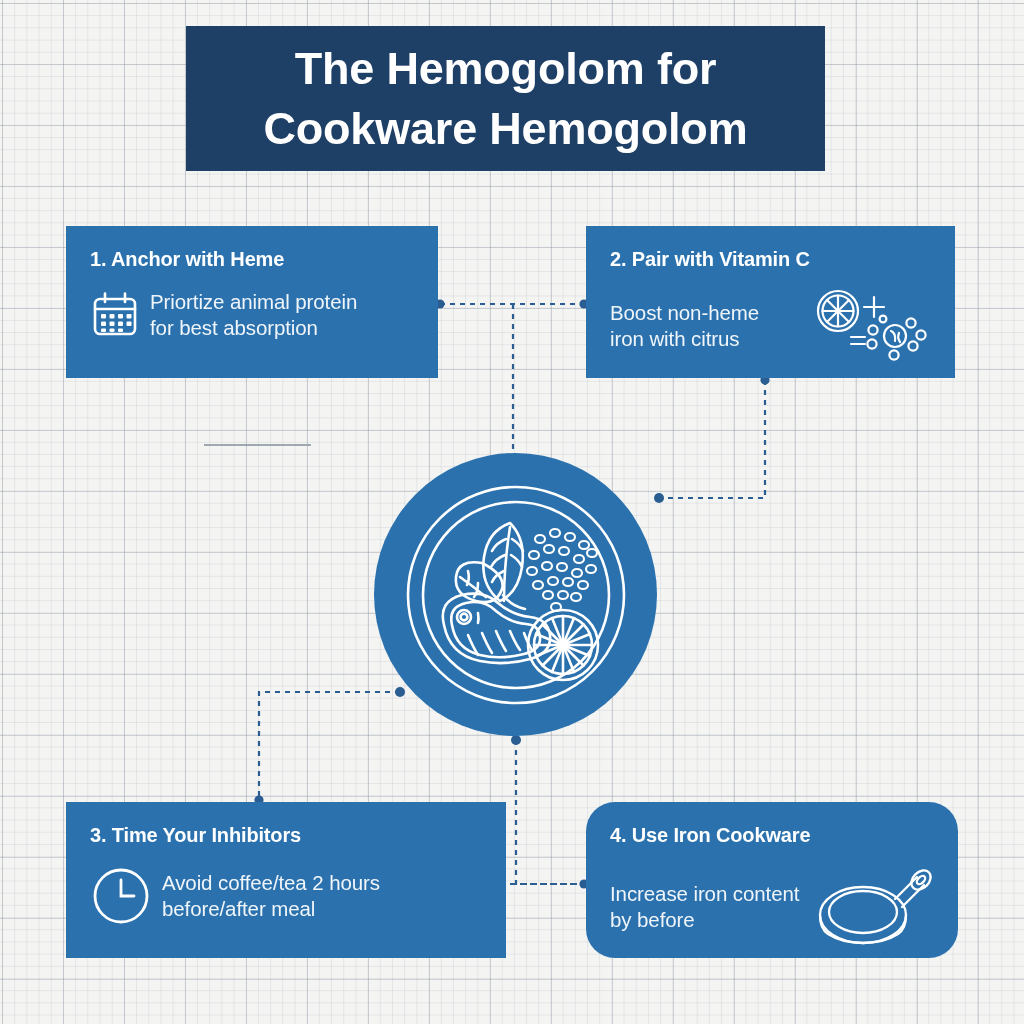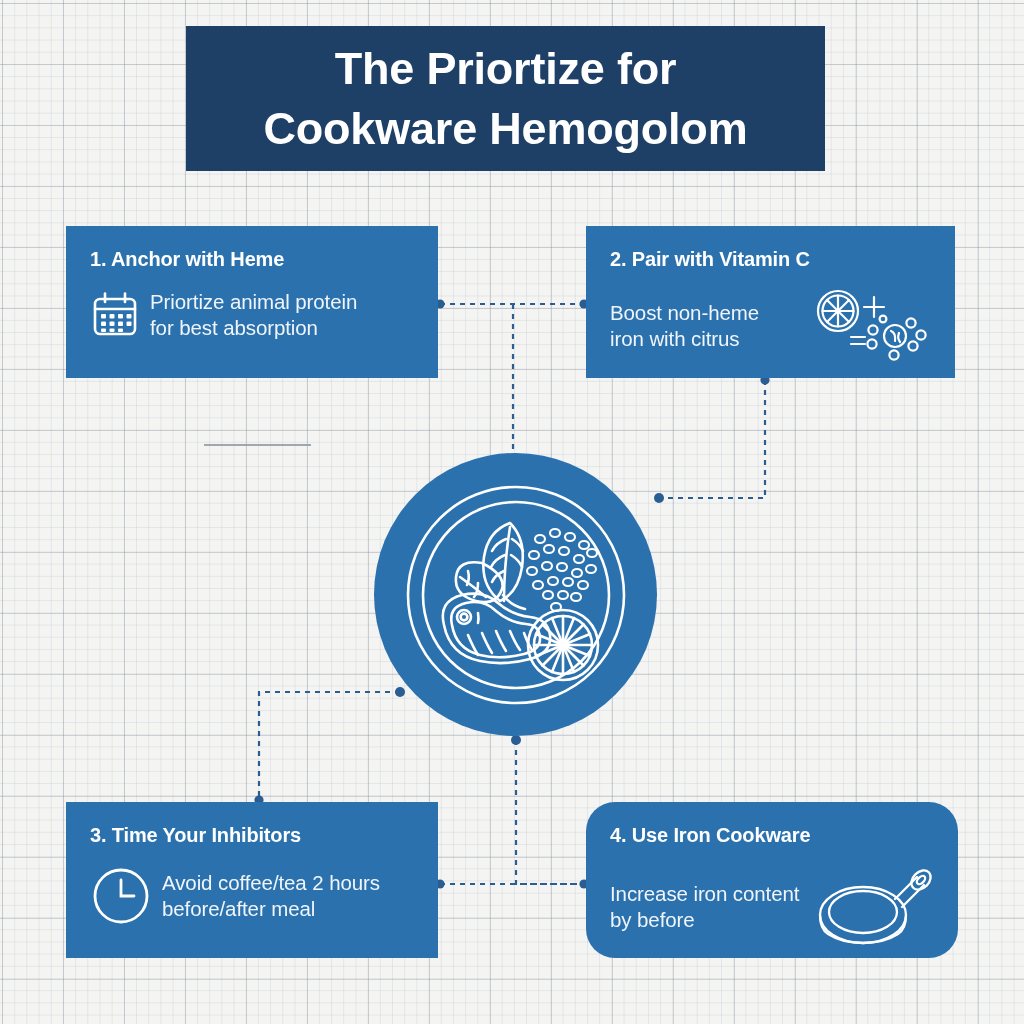--- a/index.html
+++ b/index.html
@@ -96,21 +96,21 @@
     white-space: pre-line;
     letter-spacing: -0.1px;
   }
   .card-icon {
     flex: 0 0 auto;
     display: block;
   }
 
   #card-1 { left: 66px;  top: 226px; width: 372px; height: 152px; }
   #card-2 { left: 586px; top: 226px; width: 369px; height: 152px; }
-  #card-3 { left: 66px;  top: 802px; width: 372px; height: 156px; }
+  #card-3 { left: 66px;  top: 802px; width: 440px; height: 156px; }
   #card-4 { left: 586px; top: 802px; width: 372px; height: 156px; border-radius: 29px; }
 
   #card-2 .card-body,
   #card-4 .card-body { margin-top: 17px; }
 
   
   #center-hub {
     position: absolute;
     left: 374px;
     top: 453px;
@@ -166,21 +166,21 @@
       <circle cx="259" cy="800" r="4.6"></circle>
       <circle cx="516" cy="740" r="5"></circle>
       <circle cx="584" cy="884" r="4.6"></circle>
       <circle cx="440" cy="884" r="4.6"></circle>
     </g>
   </svg>
 
   <div id="stray-rule"></div>
 
   <div id="title-banner">
-    <div class="tline">The Priortize for</div>
+    <div class="tline">The Hemogolom for</div>
     <div class="tline">Cookware Hemogolom</div>
   </div>
 
   <div class="card" id="card-1">
     <div class="card-title">1. Anchor with Heme</div>
     <div class="card-body">
       <svg class="card-icon" width="50" height="50" viewBox="0 0 50 50">
         <g fill="none" stroke="#ffffff" stroke-width="2.6" stroke-linecap="round" stroke-linejoin="round">
           <rect x="5" y="9" width="40" height="35" rx="5"></rect>
           <line x1="5" y1="19" x2="45" y2="19"></line>

